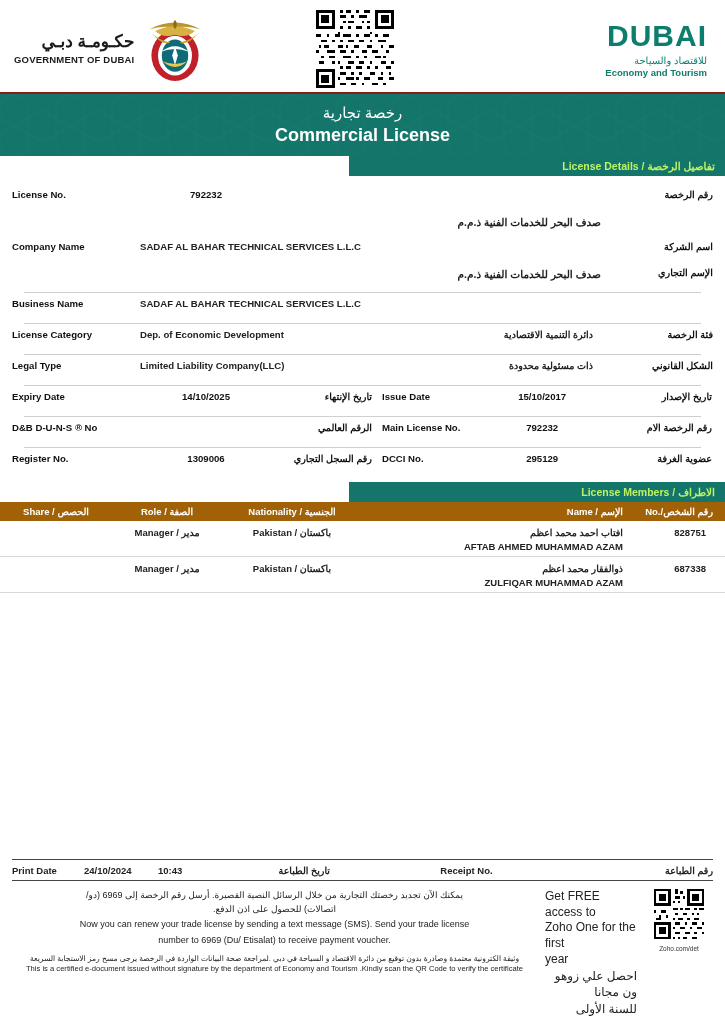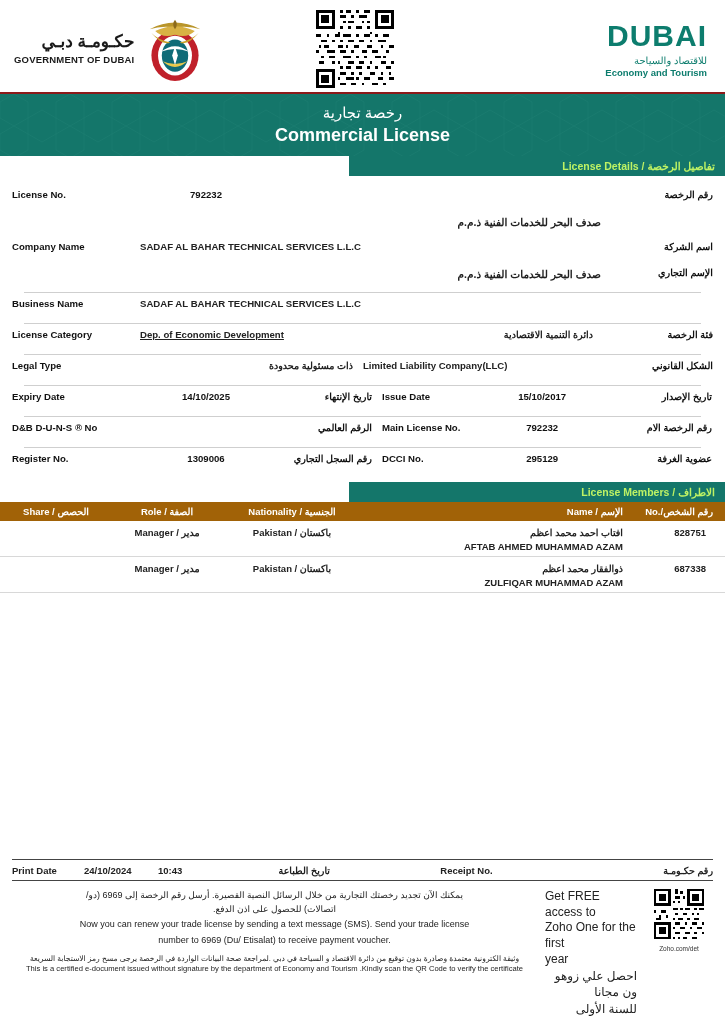--- a/index.html
+++ b/index.html
@@ -430,30 +430,30 @@
     <div class="row">
       <div class="cell c-en-label">Business Name</div>
       <div class="cell" style="width:300px;font-weight:bold;">SADAF AL BAHAR TECHNICAL SERVICES L.L.C</div>
       <div class="cell c-flex"></div>
       <div class="cell c-ar-label"></div>
     </div>
     <div class="sep"></div>
 
     <div class="row">
       <div class="cell c-en-label">License Category</div>
-      <div class="cell" style="width:240px;font-weight:bold;text-decoration:underline;">Dep. of Economic Development</div>
+      <div class="cell" style="width:240px;font-weight:bold;">Dep. of Economic Development</div>
       <div class="cell c-flex" style="text-align:right;direction:rtl;font-weight:bold;padding-right:10px;">دائرة التنمية الاقتصادية</div>
       <div class="cell c-ar-label">فئة الرخصة</div>
     </div>
     <div class="sep"></div>
 
     <div class="row">
       <div class="cell c-en-label">Legal Type</div>
+      <div class="cell" style="width:240px;font-weight:bold;">Limited Liability Company(LLC)</div>
       <div class="cell c-flex" style="text-align:right;direction:rtl;font-weight:bold;padding-right:10px;">ذات مسئولية محدودة</div>
-      <div class="cell" style="width:240px;font-weight:bold;">Limited Liability Company(LLC)</div>
       <div class="cell c-ar-label">الشكل القانوني</div>
     </div>
     <div class="sep"></div>
 
     <div class="row">
       <div class="two-col-left">
         <div class="cell c-en-label">Expiry Date</div>
         <div class="cell c-val-center">14/10/2025</div>
         <div class="cell c-ar-label" style="width:100px">تاريخ الإنتهاء</div>
       </div>
@@ -533,21 +533,21 @@
   <div class="mid-spacer"></div>
 
   <div class="footer-wrap">
 
     <div class="print-row">
       <div class="pr-lbl">Print Date</div>
       <div class="pr-val">24/10/2024</div>
       <div class="pr-time">10:43</div>
       <div class="pr-ar">تاريخ الطباعة</div>
       <div class="pr-receipt">Receipt No.</div>
-      <div class="pr-receipt-ar">رقم حكـومـة</div>
+      <div class="pr-receipt-ar">رقم الطباعة</div>
     </div>
 
     <div class="footer-main">
 
 
       <div class="notice">
         <div class="ar">يمكنك الآن تجديد رخصتك التجارية من خلال الرسائل النصية القصيرة. أرسل رقم الرخصة إلى 6969 (دو/</div>
         <div class="ar">اتصالات) للحصول على اذن الدفع.</div>
         <div class="en">Now you can renew your trade license by sending a text message (SMS).  Send your trade license</div>
         <div class="en">number to 6969 (Du/ Etisalat) to receive payment voucher.</div>

